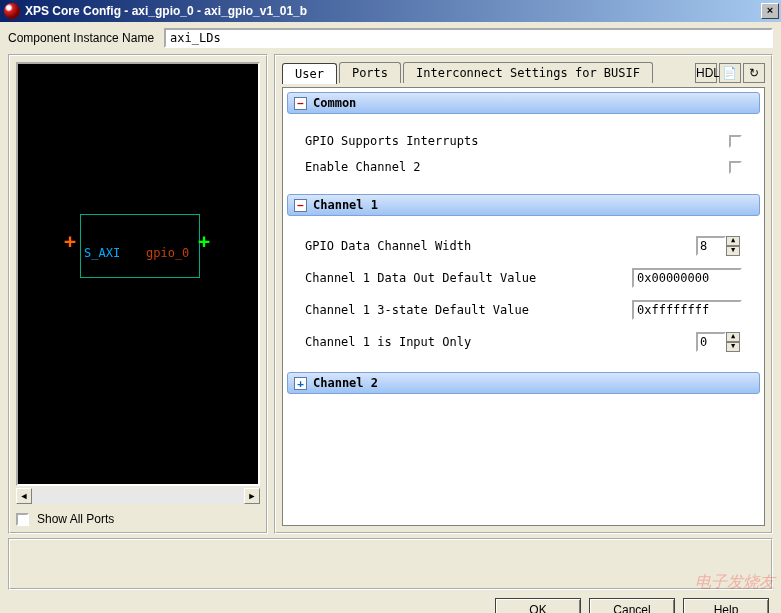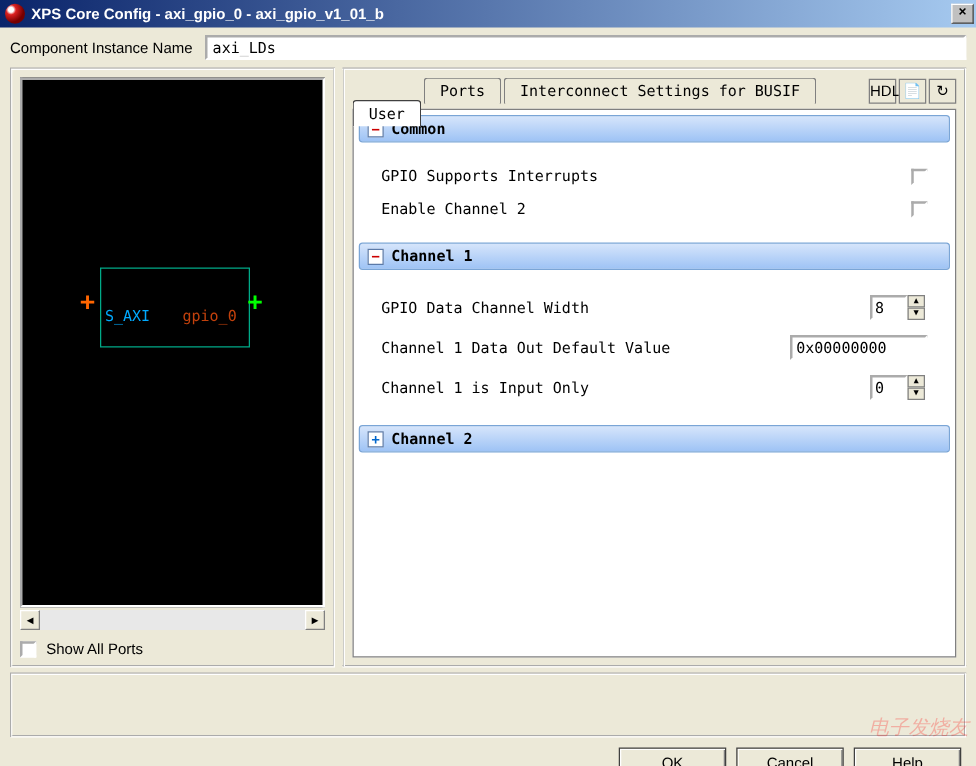--- a/index.html
+++ b/index.html
@@ -125,21 +125,21 @@
   .tab {
     padding: 3px 12px;
     border: 1px solid #808080;
     border-bottom: none;
     border-top-left-radius: 3px;
     border-top-right-radius: 3px;
     background: #ece9d8;
     font-family: monospace;
     font-size: 12px;
   }
-  .tab.active { background: #fff; border-color: #404040; position: relative; top: 18px; }
+  .tab.active { background: #fff; border-color: #404040; position: relative; top: 1px; }
   .tabs-spacer { flex: 1; }
   .tool-btn {
     width: 22px; height: 20px;
     border: 1px solid #808080;
     background: #ece9d8;
     font-size: 12px;
     line-height: 18px;
     text-align: center;
   }
   .tab-content {
@@ -310,20 +310,24 @@
               <div class="spin-btn">▲</div>
               <div class="spin-btn">▼</div>
             </div>
           </div>
         </div>
         <div class="prop-row">
           <span class="prop-label">Channel 1 Data Out Default Value</span>
           <input class="prop-input" type="text" value="0x00000000" style="">
         </div>
         <div class="prop-row">
+          <span class="prop-label">Channel 1 3-state Default Value</span>
+          <input class="prop-input" type="text" value="0xffffffff" style="">
+        </div>
+        <div class="prop-row">
           <span class="prop-label">Channel 1 is Input Only</span>
           <div class="spinner">
             <input type="text" value="0" style="">
             <div class="spin-btns">
               <div class="spin-btn">▲</div>
               <div class="spin-btn">▼</div>
             </div>
           </div>
         </div>
       </div>

